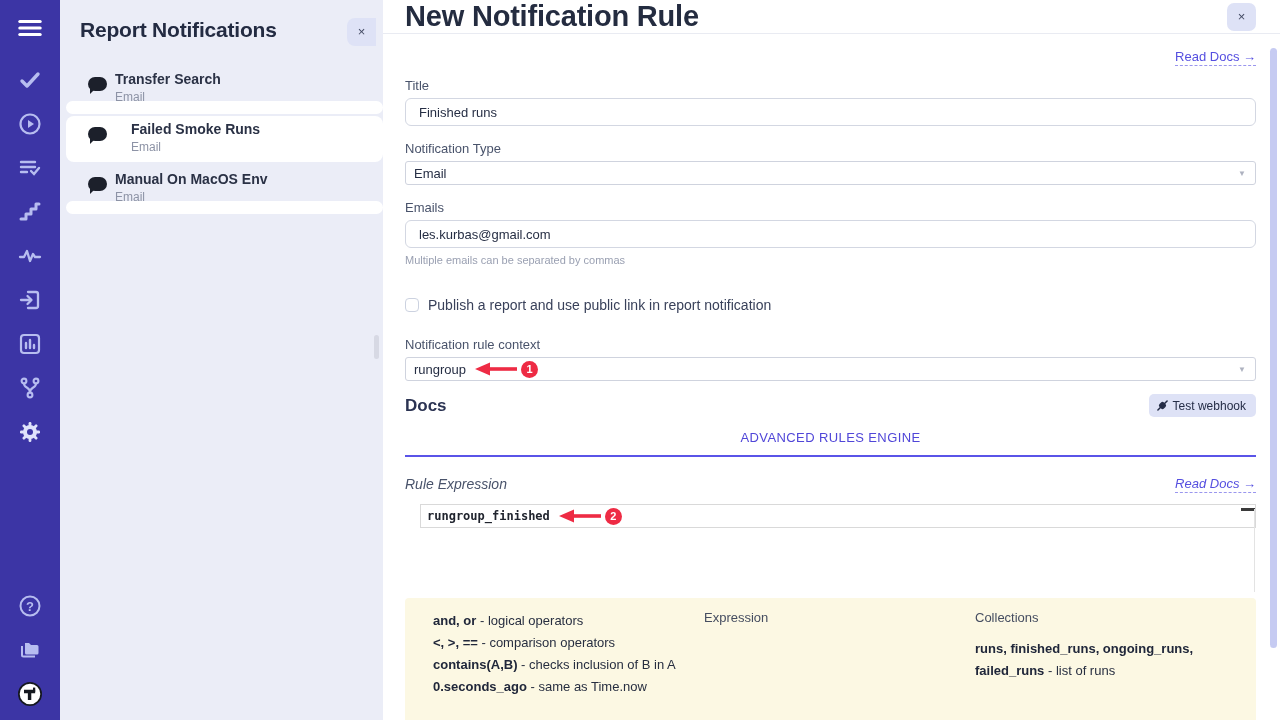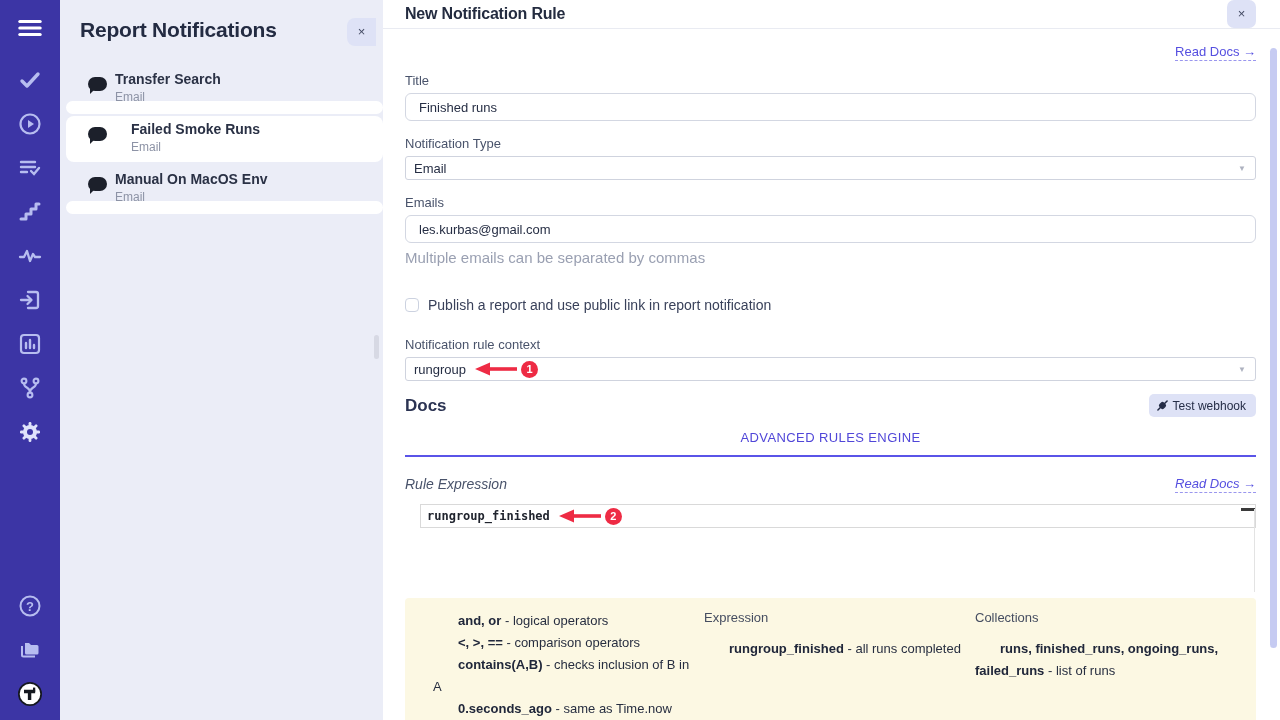--- a/index.html
+++ b/index.html
@@ -39,33 +39,33 @@
   .notif-text { margin-left:8px; position:relative; z-index:1; }
   .notif-title { font-size:14px; font-weight:700; color:#2a3145; line-height:17px; }
   .notif-type  { font-size:12px; color:#8d93a6; line-height:15px; margin-top:2px; }
   .panel-scrollthumb { position:absolute; right:4px; top:335px; width:5px; height:24px;
                   background:#d7d9e4; border-radius:3px; }
 
   
   .main { flex:1; background:#fff; position:relative; display:flex; flex-direction:column; }
   .main-header { height:52px; border-bottom:1px solid #e9ebf2; display:flex;
                  align-items:center; padding:0 24px 0 22px; }
-  .main-title { font-size:16px; font-weight:800; color:#242c40; letter-spacing:-.2px; }
+  .main-title { font-size:29px; font-weight:800; color:#242c40; letter-spacing:-.2px; }
   .main-header .close-btn { margin-left:auto; border-radius:7px; }
   .content { padding:0 24px 0 22px; }
 
   .docs-row { text-align:right; margin-top:13px; height:15px; }
   .doclink { font-size:13px; color:#554fe0; text-decoration:none;
              border-bottom:1px dashed #9a96ee; padding-bottom:1px; cursor:pointer; }
 
   .field-label { font-size:13px; color:#49536b; margin:15px 0 5px; }
   .text-input { width:100%; height:28px; border:1px solid #d3d7e2; border-radius:6px;
                 padding:0 13px; font-size:13px; color:#262e44; background:#fff;
                 font-family:"Liberation Sans", sans-serif; }
-  .hint { font-size:15px; color:#9aa0b2; margin-top:6px; }
+  .hint { font-size:11px; color:#9aa0b2; margin-top:6px; }
 
   .selectbox { width:100%; height:24px; border:1px solid #cfd3de; border-radius:3px;
                background:#fff; display:flex; align-items:center; padding:0 8px;
                font-size:13px; color:#262e44; position:relative; cursor:pointer; }
   .selectbox .caret { position:absolute; right:9px; top:7px; font-size:8px; color:#aeb2c0; }
 
   .checkbox-row { display:flex; align-items:center; margin-top:31px; }
   .checkbox { width:14px; height:14px; border:1px solid #ccd2e0; border-radius:4px;
               background:#fff; appearance:none; -webkit-appearance:none; cursor:pointer; }
   .checkbox-label { font-size:14px; color:#39415a; margin-left:9px; }
@@ -99,21 +99,21 @@
                  align-items:center; padding:0 6px; }
   .code { font-family:"DejaVu Sans Mono", monospace; font-size:12px; font-weight:700;
           color:#20242e; }
 
   
   .helpbox { margin-top:6px; background:#fcf8e3; border-radius:4px; height:134px;
              display:flex; padding:12px 10px 0 28px; }
   .helpcol { flex:1; padding-right:14px; }
   .helpcol h4 { font-size:13px; font-weight:400; color:#454d60; margin-bottom:13px; }
   .helpentry { font-size:13px; color:#272e40; line-height:22px; }
-  .helpentry b { font-weight:700; color:#20273a;margin-left:25px; }
+  .helpentry b { font-weight:700; color:#20273a; }
 
   
   .page-scrollbar { position:absolute; right:3px; top:48px; width:7px; height:600px;
                     background:#c6cbf2; border-radius:4px; }
 </style>
 </head>
 <body>
 
 <div class="app">
 
@@ -344,21 +344,20 @@
 
       <div class="helpbox">
         <div class="helpcol">
           <div class="helpentry"><b>and, or</b><span> - logical operators</span></div>
           <div class="helpentry"><b>&lt;, &gt;, ==</b><span> - comparison operators</span></div>
           <div class="helpentry"><b>contains(A,B)</b><span> - checks inclusion of B in A</span></div>
           <div class="helpentry"><b>0.seconds_ago</b><span> - same as Time.now</span></div>
         </div>
         <div class="helpcol">
           <h4>Expression</h4>
-          <div class="helpentry"><b>rungroup_finished</b><span> - all runs completed</span></div>
         </div>
         <div class="helpcol">
           <h4>Collections</h4>
           <div class="helpentry"><b>runs, finished_runs, ongoing_runs, failed_runs</b><span> - list of runs</span></div>
         </div>
       </div>
     </div>
 
     <div class="page-scrollbar"></div>
   </main>

